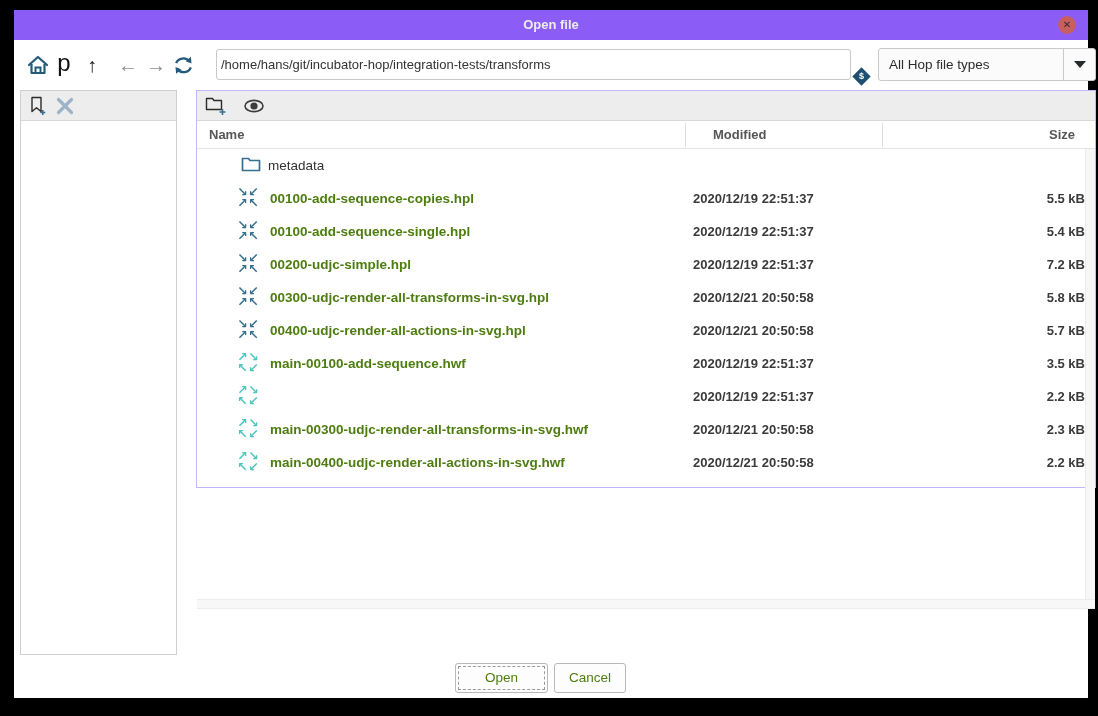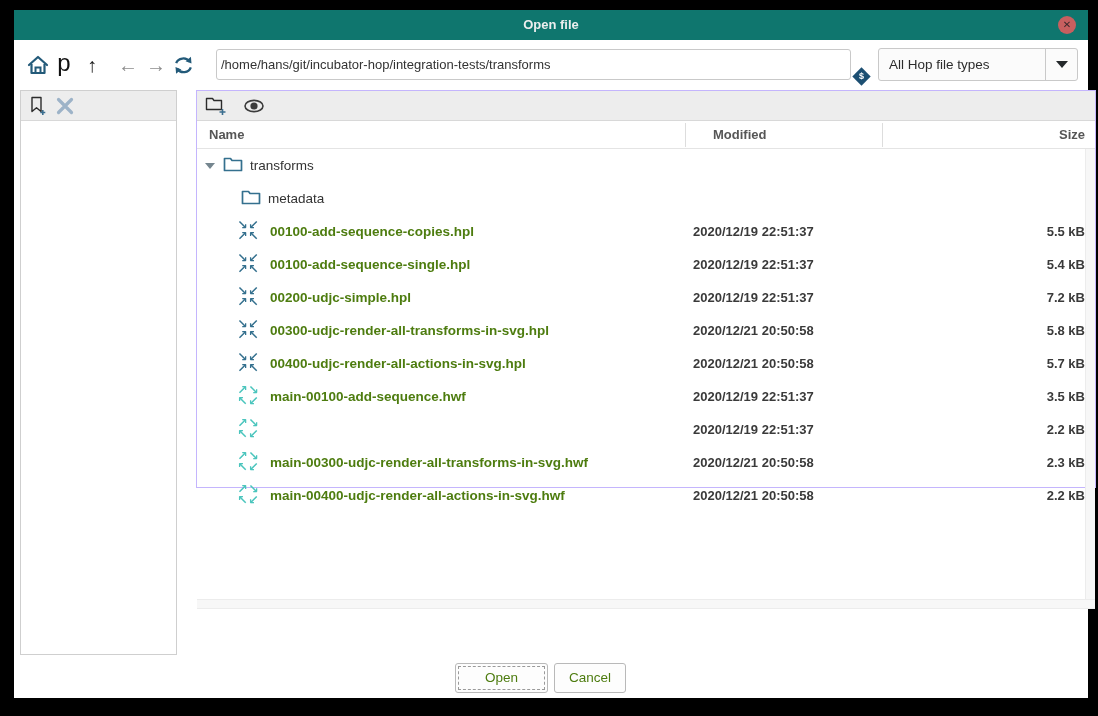--- a/index.html
+++ b/index.html
@@ -2,39 +2,39 @@
 <html><head>
 <meta charset="utf-8">
 <style>
   * { margin:0; padding:0; box-sizing:border-box; }
   html,body { width:1098px; height:716px; background:#000; overflow:hidden;
     font-family:"Liberation Sans","DejaVu Sans",sans-serif; }
   #stage { position:relative; width:1098px; height:716px; background:#000; }
   #window { position:absolute; left:14px; top:10px; width:1074px; height:688px; background:#fff; }
 
   
-  .titlebar { position:absolute; left:0; top:0; width:100%; height:30px; background:#0f766e; }
+  .titlebar { position:absolute; left:0; top:0; width:100%; height:30px; background:#8b5cf6; }
   .titlebar .title { position:absolute; left:0; right:0; top:0; height:30px; line-height:30px;
     text-align:center; color:#eceeee; font-size:13px; font-weight:bold; }
   .close-btn { position:absolute; right:12px; top:6px; width:18px; height:18px; border-radius:50%;
     background:#c75f5f; color:#3b282b; font-size:10px; font-weight:bold; text-align:center;
     line-height:18px; cursor:default; }
 
   
   .toolbar { position:absolute; left:0; top:30px; width:100%; height:50px; background:#fff; }
   .tb-icon { position:absolute; top:0; height:50px; display:flex; align-items:center; justify-content:center; }
   .glyph { font-size:20px; }
   .path-field { position:absolute; left:202px; top:9px; width:635px; height:31px;
     border:1px solid #c9c9c9; border-radius:3px; background:#fff; font-size:13px; color:#333;
     padding:0 4px; line-height:29px; white-space:nowrap; overflow:hidden; }
   .var-diamond { position:absolute; left:841px; top:30px; width:13px; height:13px;
     background:#1c4f72; transform:rotate(45deg); }
   .var-diamond span { position:absolute; left:0; top:0; width:13px; height:13px;
     transform:rotate(-45deg); color:#fff; font-size:9px; font-weight:bold; text-align:center; line-height:13px; }
-  .combo { position:absolute; left:864px; top:8px; width:200px; height:33px;
+  .combo { position:absolute; left:864px; top:8px; width:218px; height:33px;
     border:1px solid #c9c9c9; border-radius:3px; background:#fbfbfb; }
   .combo .combo-text { position:absolute; left:10px; top:0; line-height:31px; font-size:13.5px; color:#2c2c2c; }
   .combo .combo-arrow-btn { position:absolute; right:0; top:0; width:32px; height:31px;
     border-left:1px solid #c9c9c9; display:flex; align-items:center; justify-content:center; }
   .combo-arrow { width:0; height:0; border-left:6px solid transparent; border-right:6px solid transparent;
     border-top:7px solid #24292b; }
 
   
   .sidebar { position:absolute; left:6px; top:80px; width:157px; height:565px;
     border:1px solid #cfcfcf; background:#fff; }
@@ -43,21 +43,21 @@
   .main-panel { position:absolute; left:166px; top:80px; width:900px; height:398px;
     border:1px solid #c4b5fd; background:#fff;margin-left:16px; }
 
   .pt-icon { position:absolute; top:0; height:30px; display:flex; align-items:center; justify-content:center; }
 
   
   .table-header { position:absolute; left:0; top:30px; width:100%; height:28px; background:#fff;
     border-bottom:1px solid #e4e4e4; font-size:13px; font-weight:bold; color:#565656; }
   .th-name { position:absolute; left:12px; line-height:28px; }
   .th-modified { position:absolute; left:516px; line-height:28px; }
-  .th-size { position:absolute; right:10px; line-height:28px; }
+  .th-size { position:absolute; right:20px; line-height:28px; }
   .th-sep { position:absolute; top:2px; width:1px; height:24px; background:#ddd; }
 
   
   .rows { position:absolute; left:0; top:58px; width:100%; }
   .row { position:relative; width:100%; height:33px; }
   .row .caret { position:absolute; left:8px; top:14px; width:0; height:0;
     border-left:5px solid transparent; border-right:5px solid transparent; border-top:6px solid #75868f; }
   .row .tree-folder-icon { position:absolute; top:7px; }
   .row .file-icon { position:absolute; left:40px; top:5px; display:grid;
     grid-template-columns:11px 11px; grid-template-rows:11px 11px; font-size:12.5px; font-weight:bold; }
@@ -170,27 +170,20 @@
       <div class="table-header">
         <span class="th-name">Name</span>
         <span class="th-sep" style="left:488px;"></span>
         <span class="th-modified">Modified</span>
         <span class="th-sep" style="left:685px;"></span>
         <span class="th-size">Size</span>
       </div>
 
       <div class="rows">
 
-        <div class="row">
-          <span class="caret"></span>
-          <svg class="tree-folder-icon" style="left:26px;" width="20" height="17" viewBox="0 0 20 17">
-            <path d="M1.5 4.5 V2.5 H7.5 L9 4.5 H18.5 V14.5 H1.5 Z" fill="none" stroke="#34708e" stroke-width="1.7" stroke-linejoin="round"></path>
-          </svg>
-          <span class="label" style="left:53px;">transforms</span>
-        </div>
 
         <div class="row">
           <svg class="tree-folder-icon" style="left:44px;" width="20" height="17" viewBox="0 0 20 17">
             <path d="M1.5 4.5 V2.5 H7.5 L9 4.5 H18.5 V14.5 H1.5 Z" fill="none" stroke="#34708e" stroke-width="1.7" stroke-linejoin="round"></path>
           </svg>
           <span class="label" style="left:71px;">metadata</span>
         </div>
 
       <div class="row">
     <span class="file-icon pipeline-icon">

